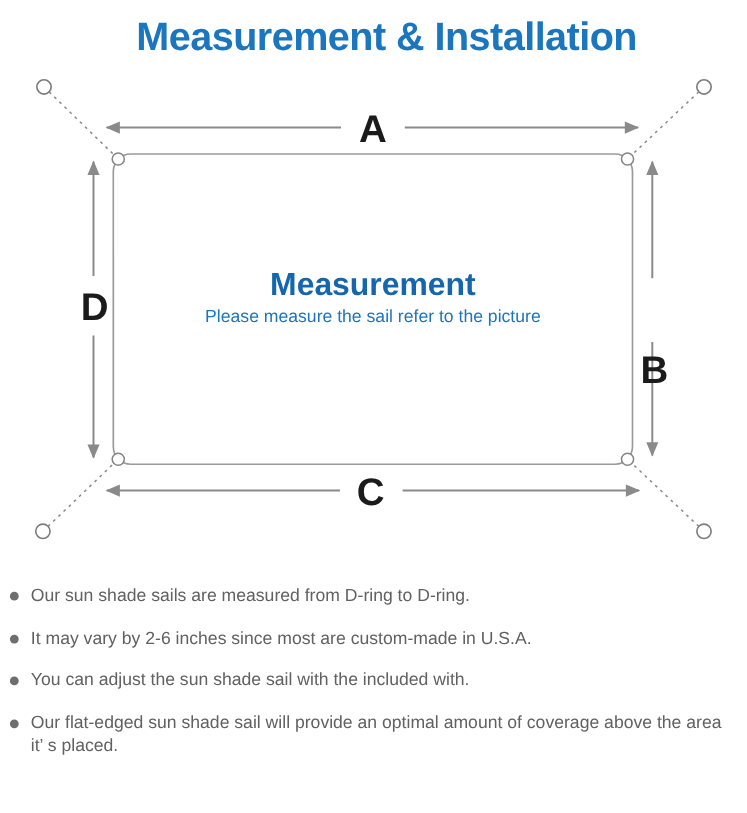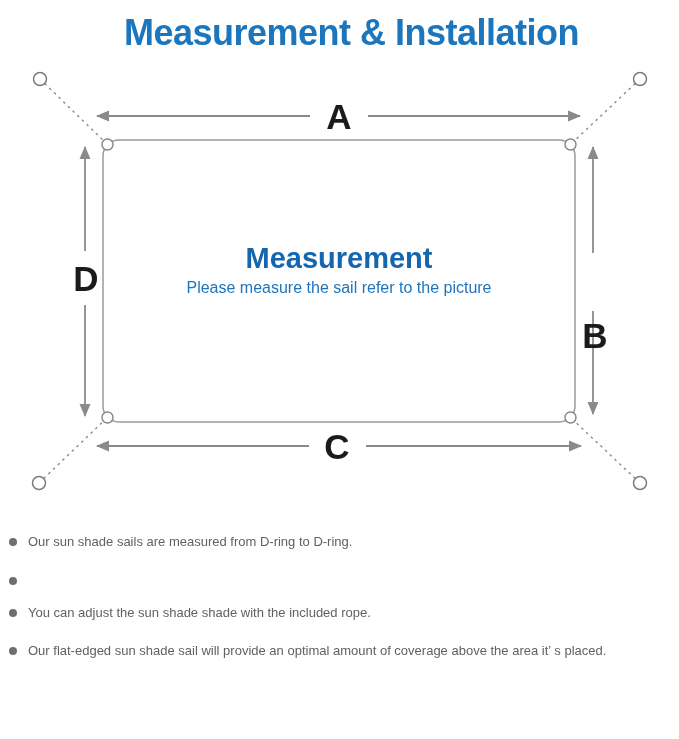--- a/index.html
+++ b/index.html
@@ -59,21 +59,21 @@
     margin-bottom: 17px;
   }
   .dot {
     flex: none;
     width: 8px; height: 8px;
     border-radius: 50%;
     background: #6e6e6e;
     margin: 7px 11px 0 0;
   }
   .note-text {
-    font-size: 13px;
+    font-size: 16px;
     line-height: 21.5px;
     color: #616161;
     max-width: 652px;
   }
 </style>
 </head>
 <body>
 
 <div class="page">
 
@@ -129,24 +129,25 @@
     <text class="center-sub" x="339" y="238" text-anchor="middle">Please measure the sail refer to the picture</text>
   </svg>
 
   <div class="notes">
     <div class="note">
       <span class="dot"></span>
       <span class="note-text">Our sun shade sails are measured from D-ring to D-ring.</span>
     </div>
     <div class="note">
       <span class="dot"></span>
+      <span class="note-text">It may vary by 2-6 inches since most are custom-made in U.S.A.</span>
     </div>
     <div class="note">
       <span class="dot"></span>
-      <span class="note-text">You can adjust the sun shade shade with the included rope.</span>
+      <span class="note-text">You can adjust the sun shade sail with the included with.</span>
     </div>
     <div class="note">
       <span class="dot"></span>
       <span class="note-text">Our flat-edged sun shade sail will provide an optimal amount of coverage above the area it’ s placed.</span>
     </div>
   </div>
 
 </div>
 
 </body></html>

